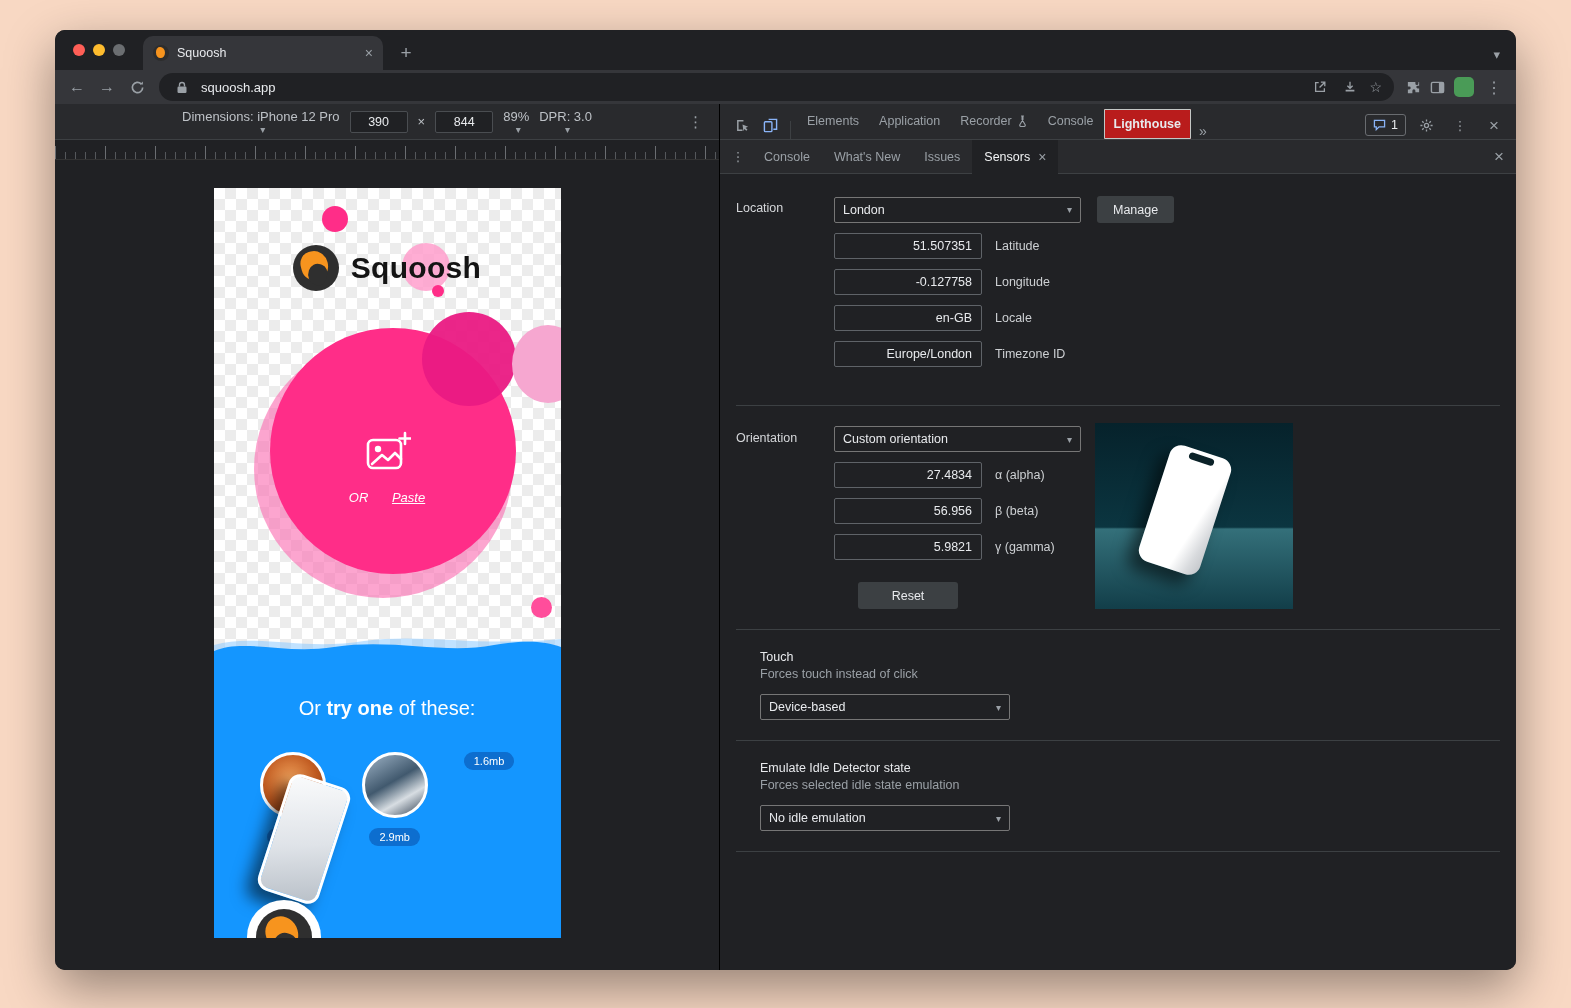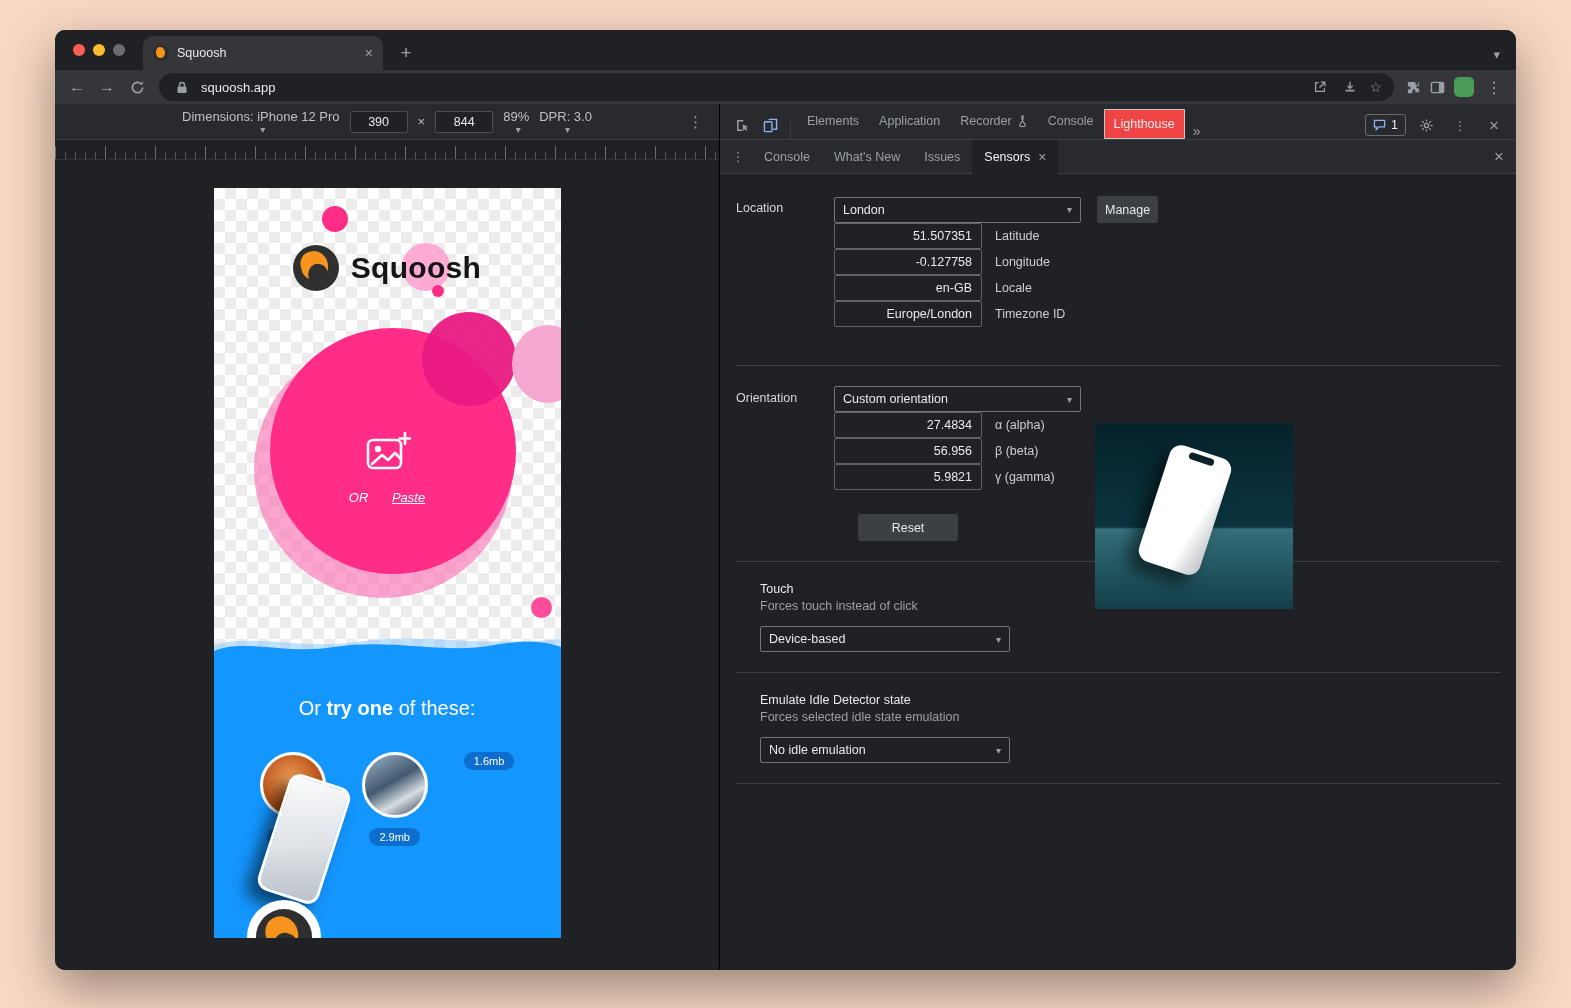--- a/index.html
+++ b/index.html
@@ -104,50 +104,50 @@
   .thumb-badge { background:#0d6ecf; color:#fff; font-size:11px; padding:3px 10px; border-radius:10px; }
   .bottom-logo { position:absolute; left:33px; top:712px; width:74px; height:74px; border-radius:50%; background:#fff; display:flex; align-items:center; justify-content:center; }
   .logo-badge.sm { width:56px; height:56px; }
   
   .devtools { flex:1; display:flex; flex-direction:column; background:#202124; color:#e8eaed; font-size:12.5px; min-width:0; }
   .dt-tabs { height:36px; flex:none; background:#292a2d; border-bottom:1px solid #3d4043; display:flex; align-items:flex-end; padding:0 8px; }
   .dt-icon-btn { width:28px; height:28px; display:flex; align-items:center; justify-content:center; color:#9aa0a6; flex:none; }
   .dt-icon-btn.active { color:#8ab4f8; }
   .dt-sep { width:1px; height:18px; background:#3d4043; margin:0 6px; flex:none; }
   .dt-tab { padding:0 10px; height:36px; display:flex; align-items:center; gap:5px; color:#9aa0a6; white-space:nowrap; }
-  .dt-tab.focused { color:#e8eaed; box-shadow:inset 0 0 0 1px #c4c7c5; background:#ef4444; height:30px; border-radius:1px; }
+  .dt-tab.focused { color:#e8eaed; box-shadow:inset 0 0 0 1px #c4c7c5; background:#b91c1c; height:30px; border-radius:1px;font-weight:bold; }
   .dt-more { color:#9aa0a6; font-size:14px; padding:0 8px; }
   .dt-right { margin-left:auto; display:flex; align-items:center; gap:6px; }
   .msg-badge { display:flex; align-items:center; gap:5px; border:1px solid #696c70; border-radius:3px; padding:3px 7px; color:#e8eaed; }
   .drawer-tabs { height:34px; flex:none; background:#292a2d; border-bottom:1px solid #3d4043; display:flex; align-items:center; padding:0 4px; }
   .drawer-tab { padding:0 12px; height:34px; display:flex; align-items:center; gap:8px; color:#9aa0a6; white-space:nowrap; }
   .drawer-tab.active { background:#202124; color:#f1f3f4; }
   .drawer-close { margin-left:auto; margin-right:8px; }
   .x-glyph { color:#9aa0a6; font-size:14px; line-height:1; }
   
   .sensors { flex:1; position:relative; padding:22px 16px 0; overflow:hidden; }
   .sec-row { display:flex; }
   .sec-label { width:98px; flex:none; padding-top:5px; color:#d5d7da; }
-  .sec-body { display:flex; flex-direction:column; }
+  .sec-body { display:flex; flex-direction:column; gap:10px; }
   .ctl-row { display:flex; align-items:center; }
   .dt-select {
     width:247px; height:26px; background:#202124; border:1px solid #767676; border-radius:2px;
     color:#e8eaed; display:flex; align-items:center; justify-content:space-between; padding:0 8px;
   }
   .dt-select.w250 { width:250px; }
-  .dt-button { height:27px; padding:0 8px; background:#3c4043; border:none; border-radius:3px; color:#e8eaed; font-size:12.5px; font-family:inherit; }
+  .dt-button { height:27px; padding:0 16px; background:#3c4043; border:none; border-radius:3px; color:#e8eaed; font-size:12.5px; font-family:inherit; }
   .manage-btn { margin-left:16px; }
   .num-input {
     width:148px; height:26px; background:#202124; border:1px solid #5f6368; border-radius:2px;
     color:#e8eaed; text-align:right; padding:12px 9px; font-size:12.5px; font-family:inherit;
   }
   .field-label { margin-left:13px; color:#cdd0d3; }
   .hr { height:1px; background:#3c4043; margin:20px 0; }
   .hr.loc { margin-top:38px; }
-  .reset-row { margin-top:24px; }
+  .reset-row { margin-top:12px; }
   .reset-btn { margin-left:24px; width:100px; }
   .sub-section { margin-left:24px; }
   .sub-title { color:#e8eaed; margin-bottom:3px; }
   .sub-desc { color:#9aa0a6; margin-bottom:13px; }
   .phone-preview {
     position:absolute; left:375px; top:249px; width:198px; height:186px; overflow:hidden;
     background:linear-gradient(180deg,#06222b 0%,#0b3540 56%,#34707a 57%,#123e49 100%);
   }
   .phone {
     position:absolute; left:58px; top:26px; width:64px; height:122px;

